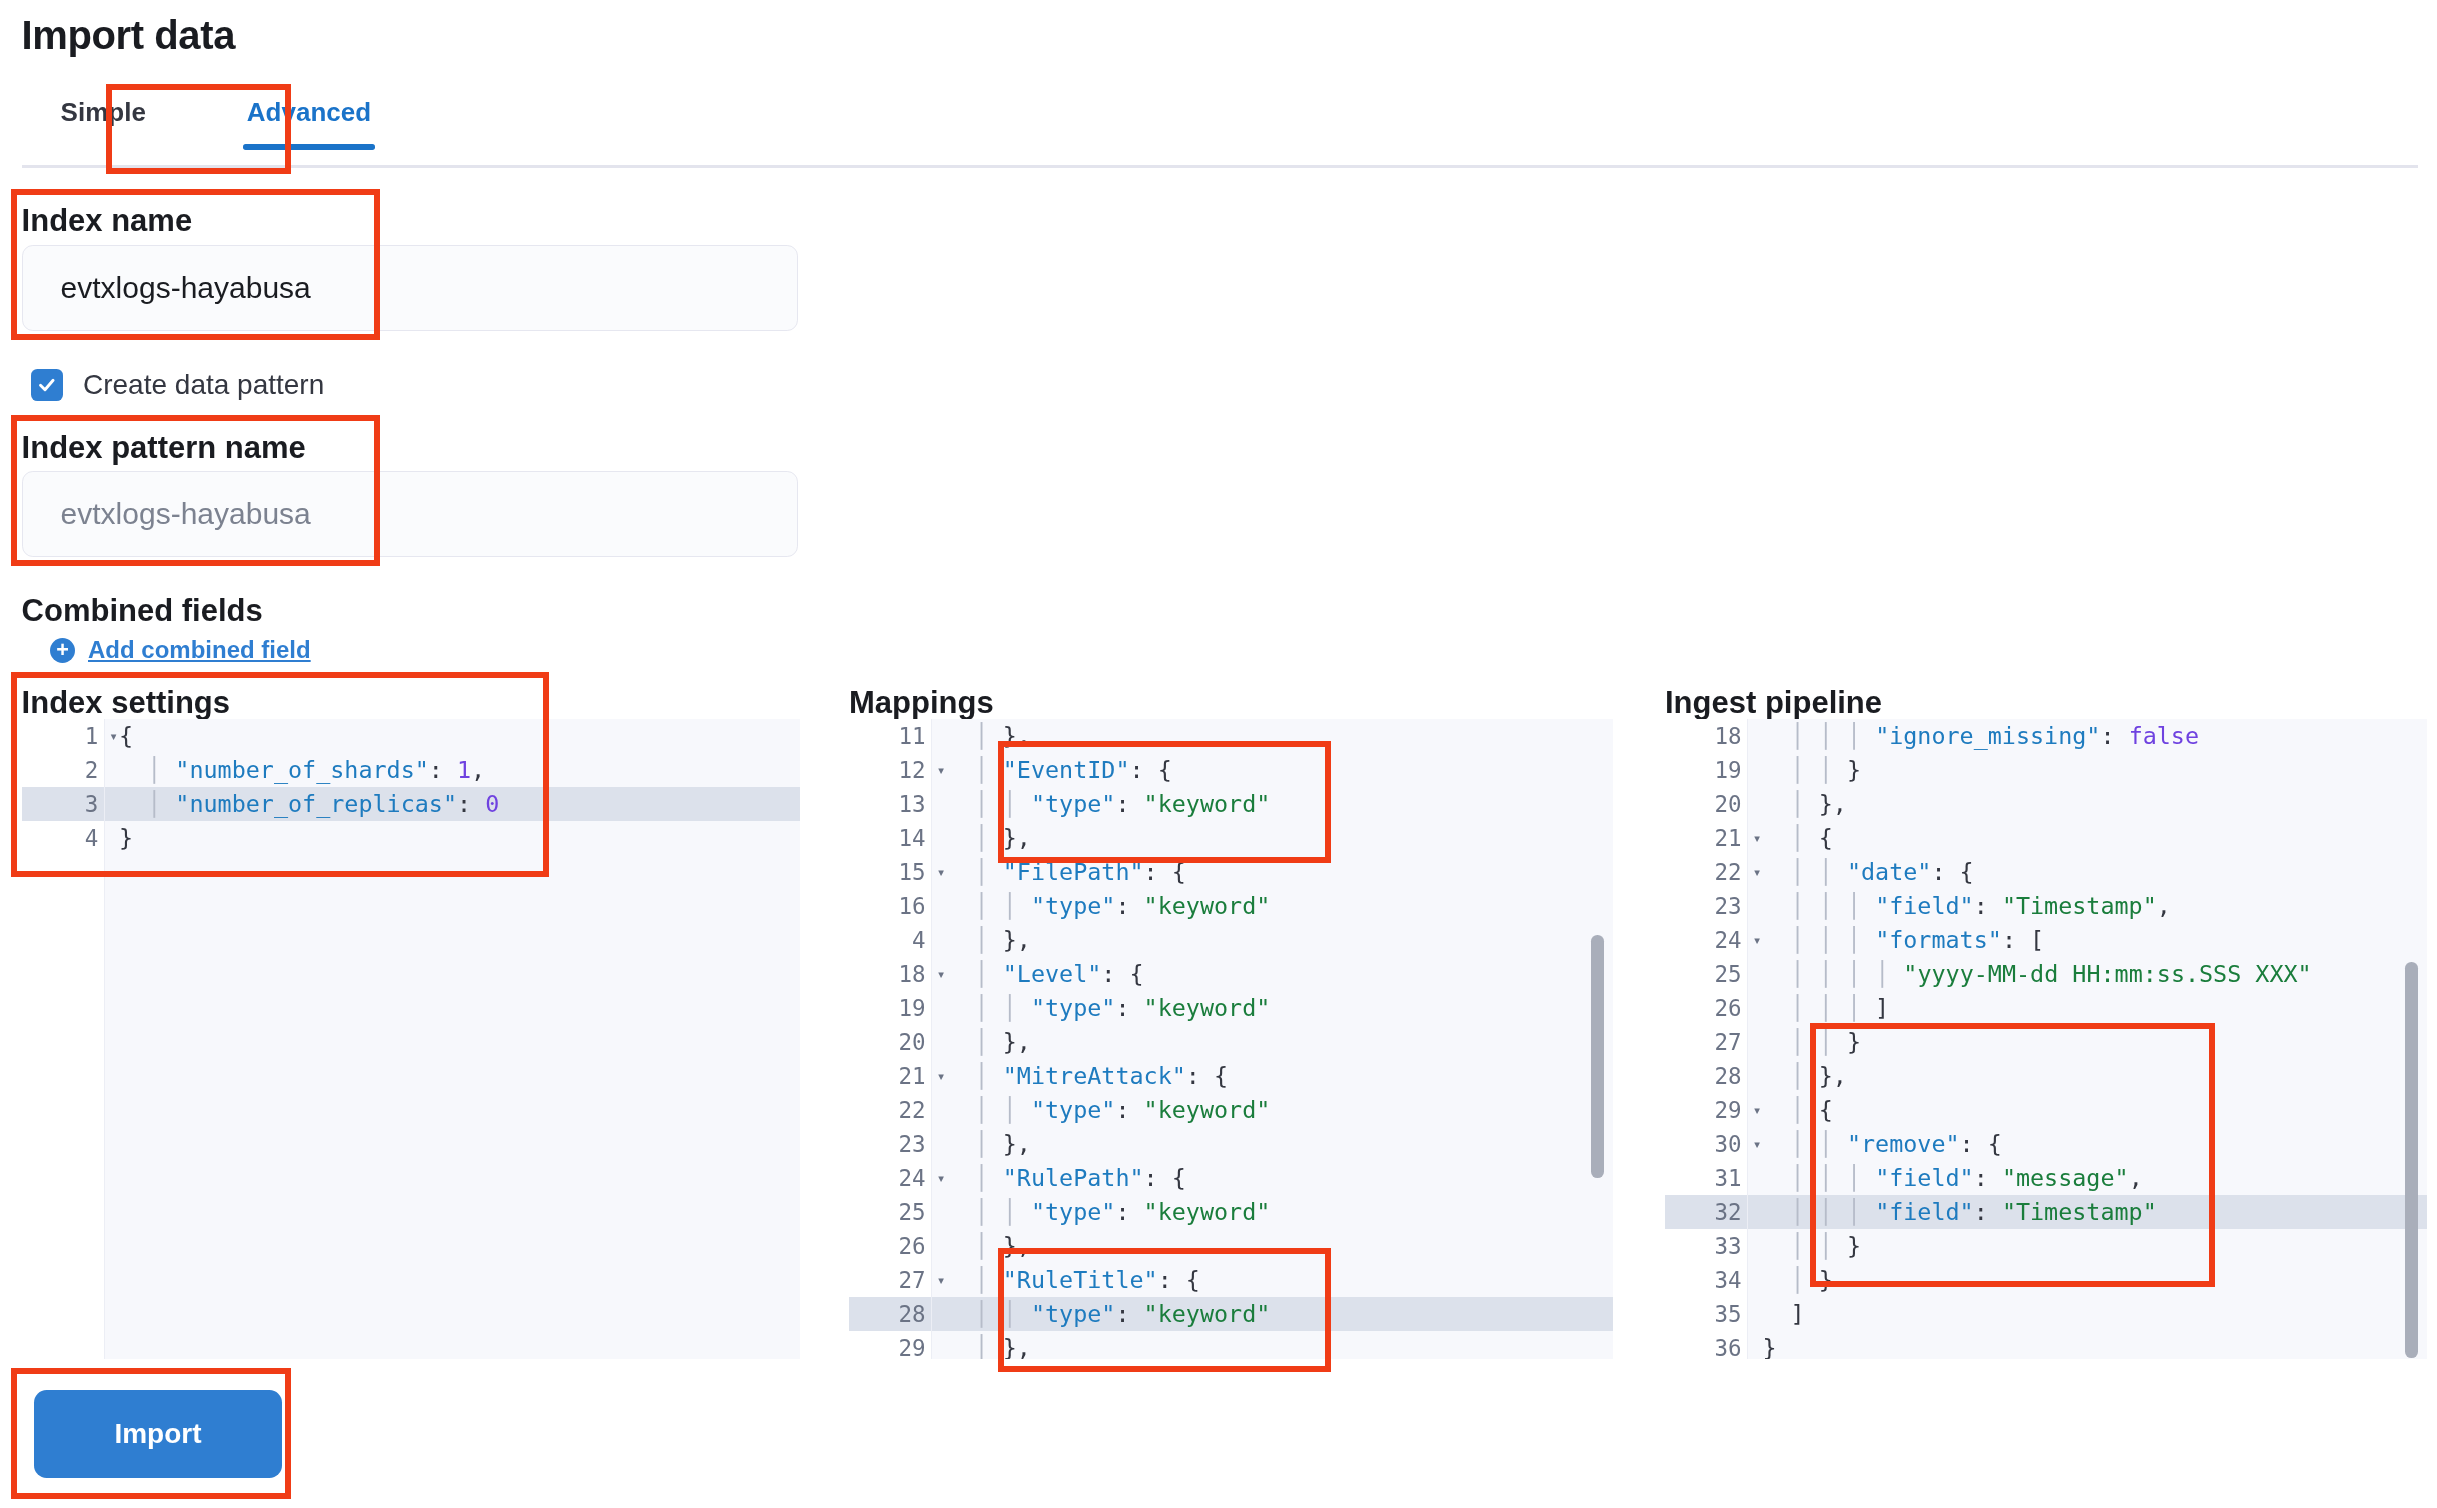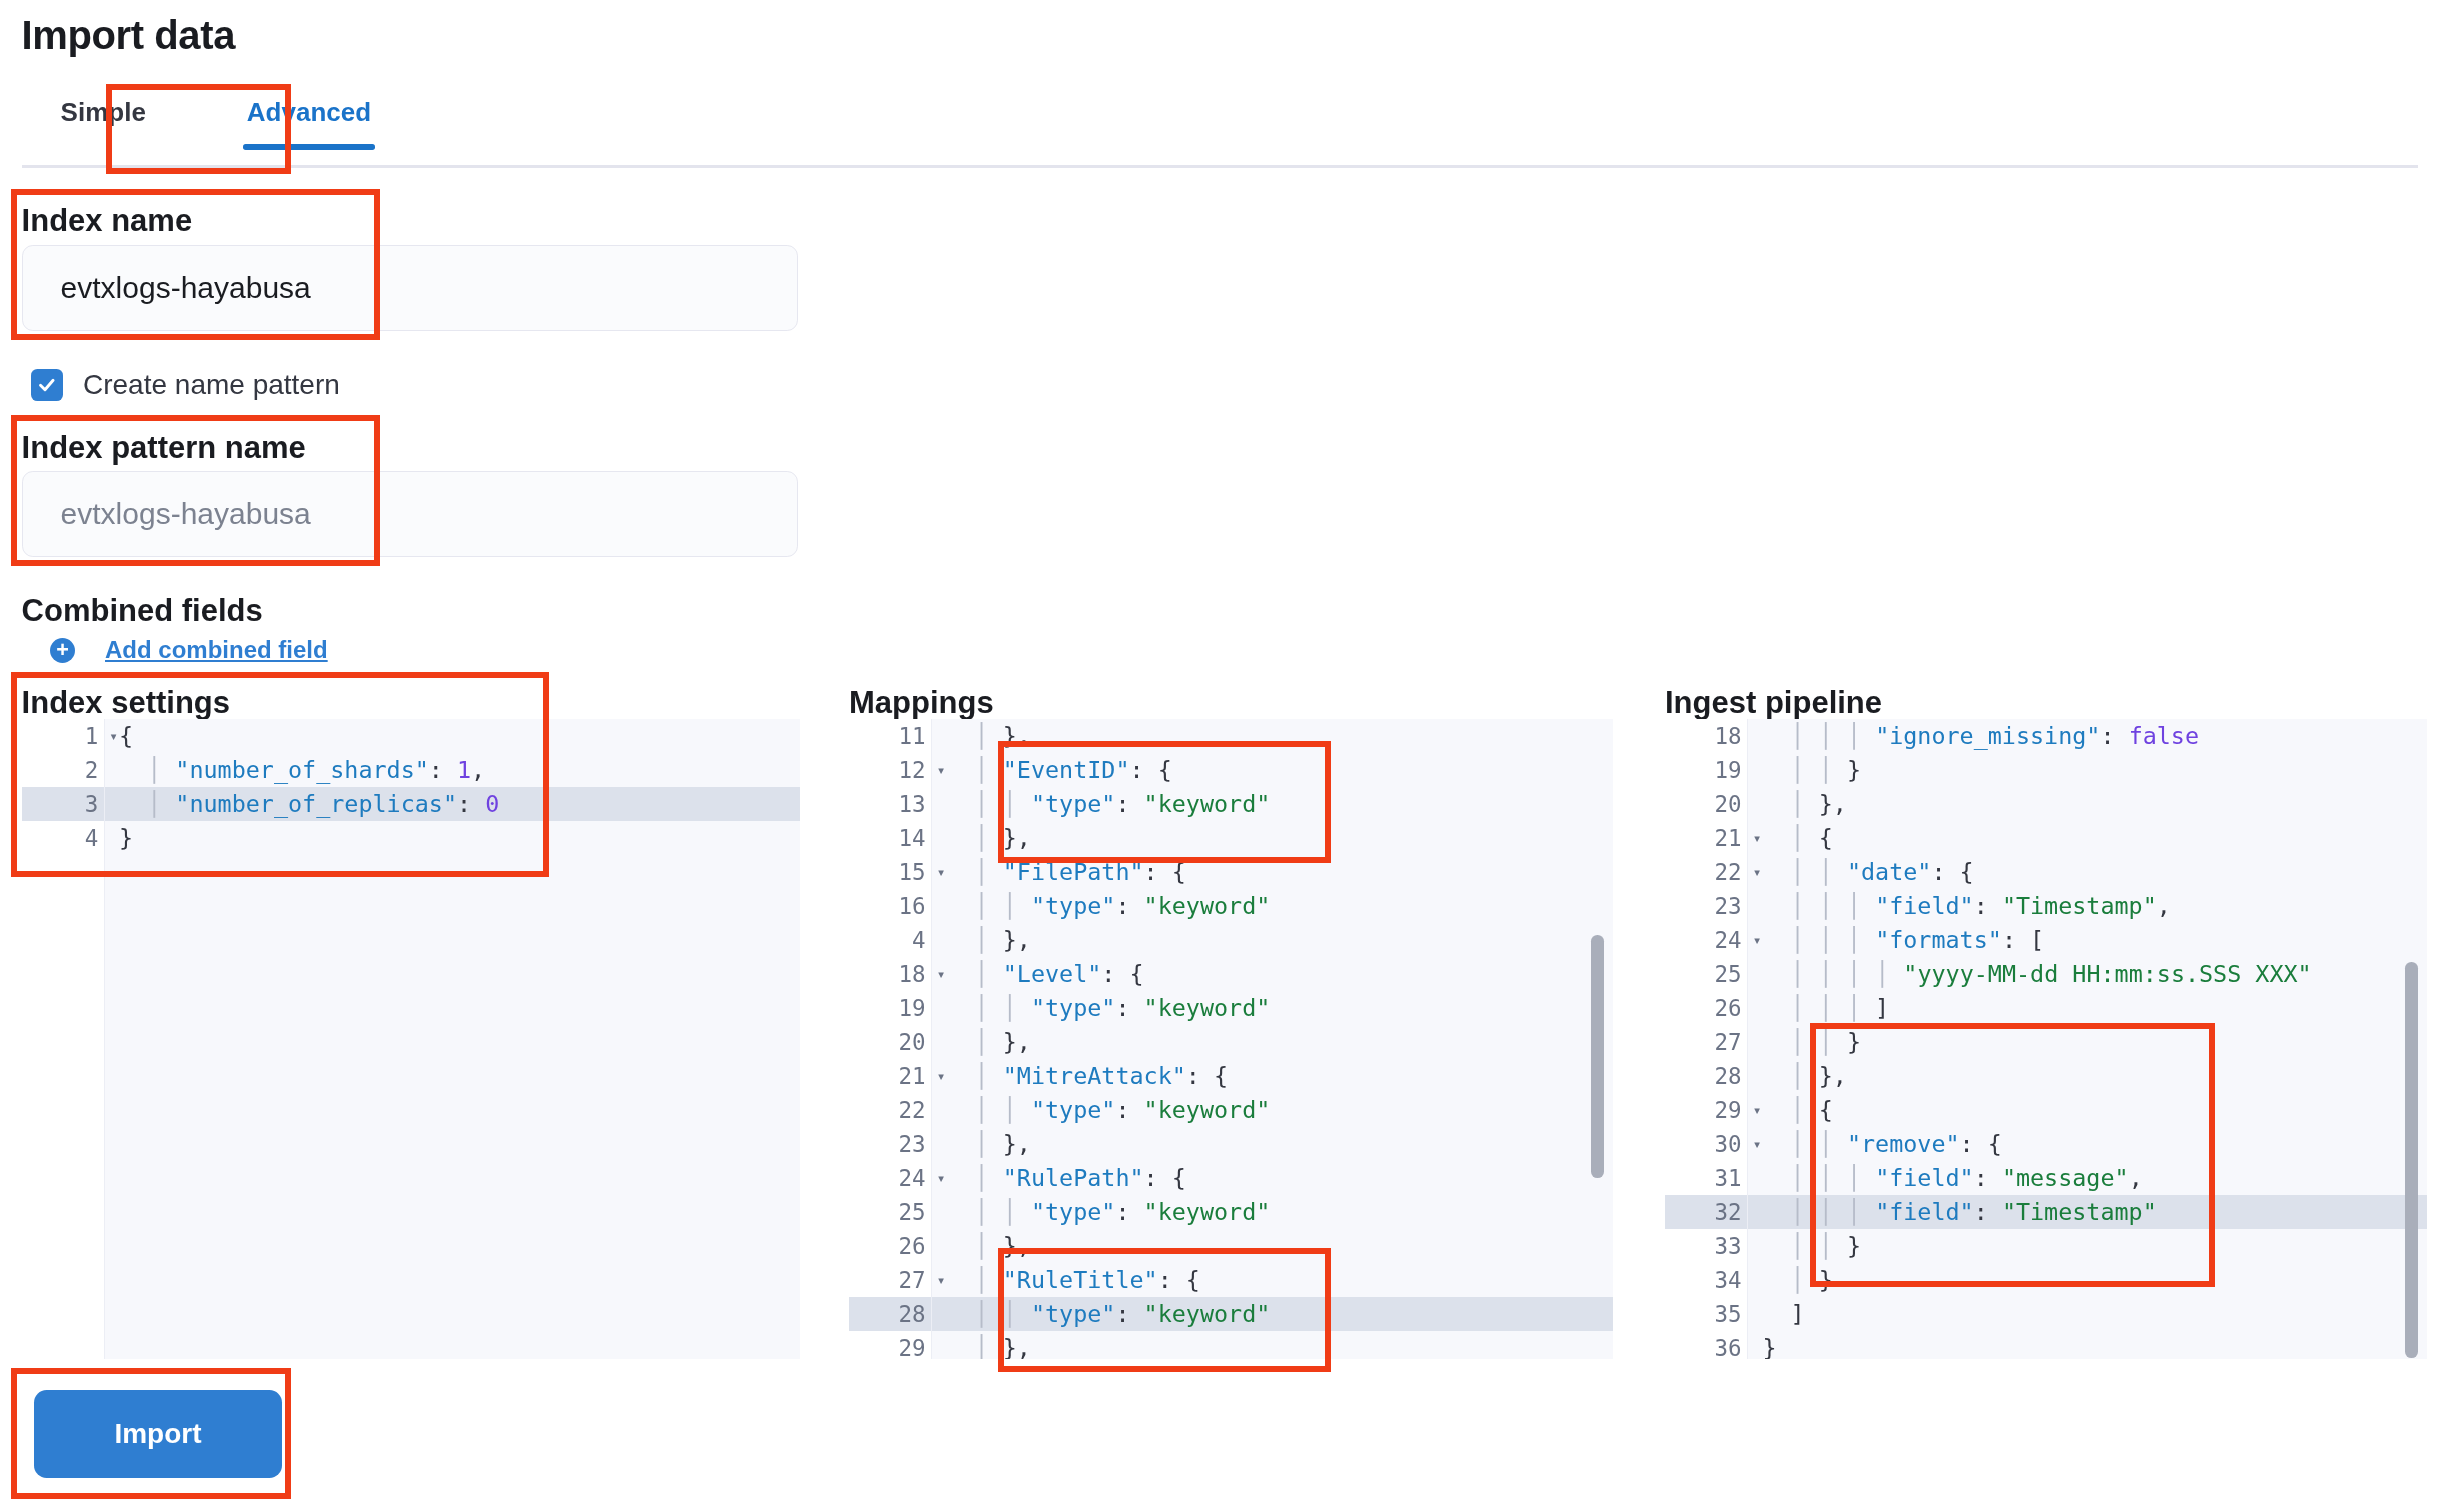--- a/index.html
+++ b/index.html
@@ -60,21 +60,21 @@
   .checkbox-label { font-size: 28px; color: #343741; margin-left: 20px; }
 
   
   .add-link-row { position: absolute; display: flex; align-items: center; }
   .plus-icon {
     width: 25px; height: 25px; border-radius: 50%; background: #2f7ed1;
     display: flex; align-items: center; justify-content: center; flex: none;
     color:#fff; font-size: 21.6px; line-height: 1; font-weight: bold;
   }
   .add-link-text {
-    font-size: 24px; font-weight: bold; color: #2f7ed1; margin-left: 30px;
+    font-size: 24px; font-weight: bold; color: #2f7ed1; margin-left: 13px;
     text-decoration: underline; cursor: pointer;
   }
 
   
   .editor {
     position: absolute; background: #f7f8fc; display: flex;
     font-family: "DejaVu Sans Mono", monospace; overflow: hidden;
   }
   .editor .gutter {
     width: 83px; flex: none; background: #ffffff; position: relative;
@@ -134,21 +134,21 @@
 
   <div class="field-label" style="left:21.6px; top:203px;">Index name</div>
   <div class="text-input" style="left:21.6px; top:245px;">evtxlogs-hayabusa</div>
 
   <div class="checkbox-row" style="left:31px; top:369px;">
     <span class="checkbox">
       <svg width="21.6" height="21.6" viewBox="0 0 24 24">
           <path d="M5 12.5 L10 17.5 L19 7" stroke="#ffffff" stroke-width="3.2" fill="none" stroke-linecap="round" stroke-linejoin="round"></path>
         </svg>
     </span>
-    <span class="checkbox-label">Create name pattern</span>
+    <span class="checkbox-label">Create data pattern</span>
   </div>
 
   <div class="field-label" style="left:21.6px; top:430px;">Index pattern name</div>
   <div class="text-input placeholder" style="left:21.6px; top:471px;">evtxlogs-hayabusa</div>
 
   <div class="field-label" style="left:21.6px; top:593px;">Combined fields</div>
   <div class="add-link-row" style="left:50px; top:636px;">
     <span class="plus-icon">+</span>
     <span class="add-link-text">Add combined field</span>
   </div>

